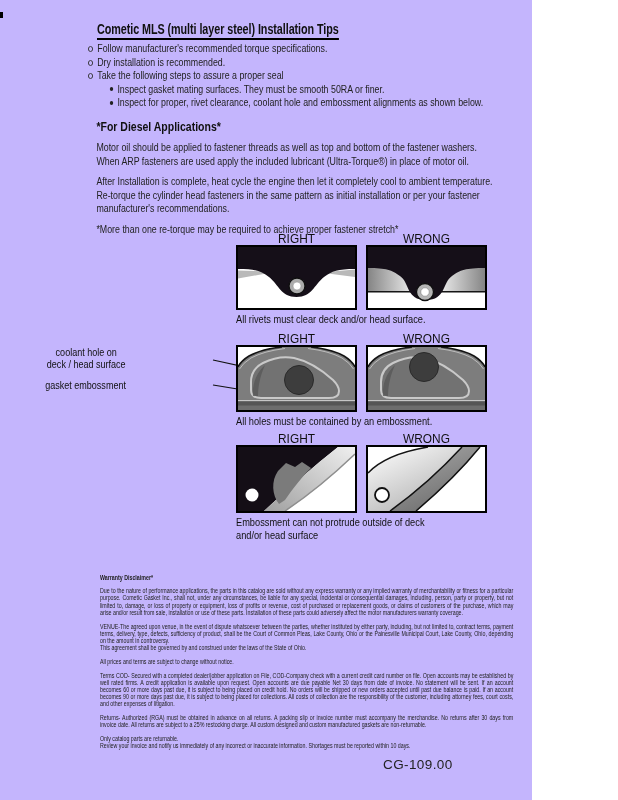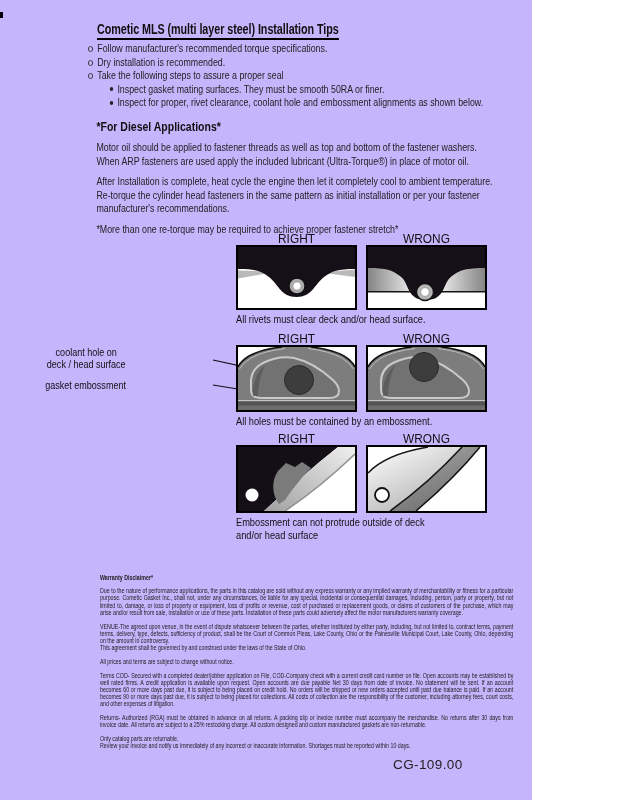--- a/index.html
+++ b/index.html
@@ -33,21 +33,21 @@
   #ann-coolant{right:406px;top:347px;}
   #ann-emboss{right:406px;top:380px;text-align:right;}
   .leader{position:absolute;left:206px;top:354px;pointer-events:none;}
 
   .disc{position:absolute;left:100px;top:574px;width:492px;font-size:6.3px;line-height:7.2px;
         color:#222;text-align:justify;transform:scaleX(0.84);transform-origin:0 0;}
   .disc .dhead{font-weight:bold;margin:0 0 6px 0;}
   .disc p{margin:0 0 6.5px 0;}
   .disc p.tight{margin:0;}
 
-  .code{position:absolute;left:393px;top:757px;font-size:13.5px;letter-spacing:0.4px;color:#222;}
+  .code{position:absolute;left:383px;top:757px;font-size:13.5px;letter-spacing:0.4px;color:#222;}
 </style>
 </head>
 <body>
 
 <div class="page">
 
   <div class="artifact"></div>
 
   <div class="title">Cometic MLS (multi layer steel) Installation Tips</div>
 

